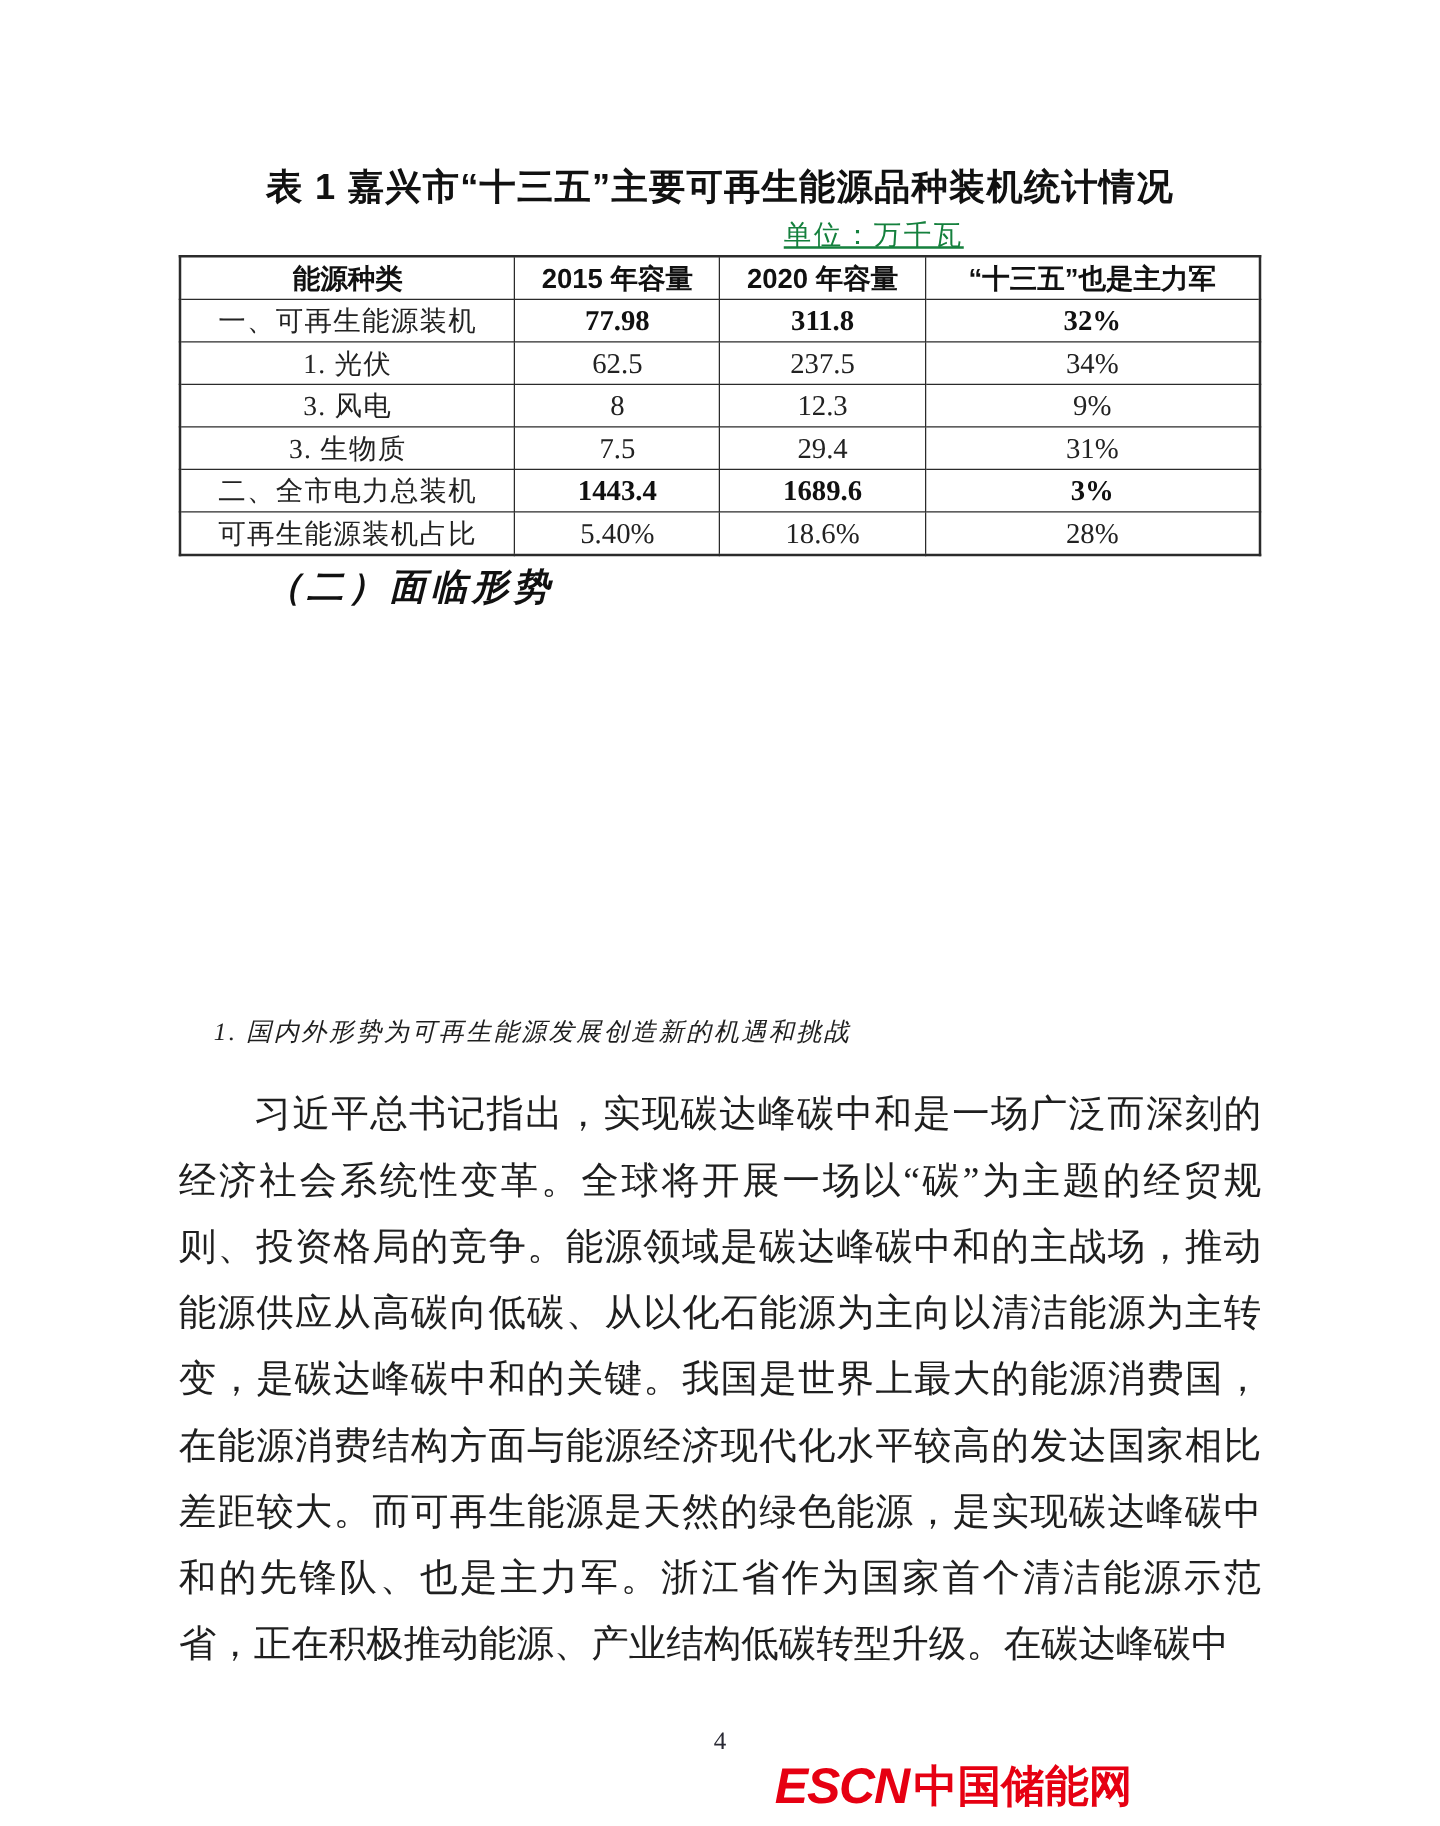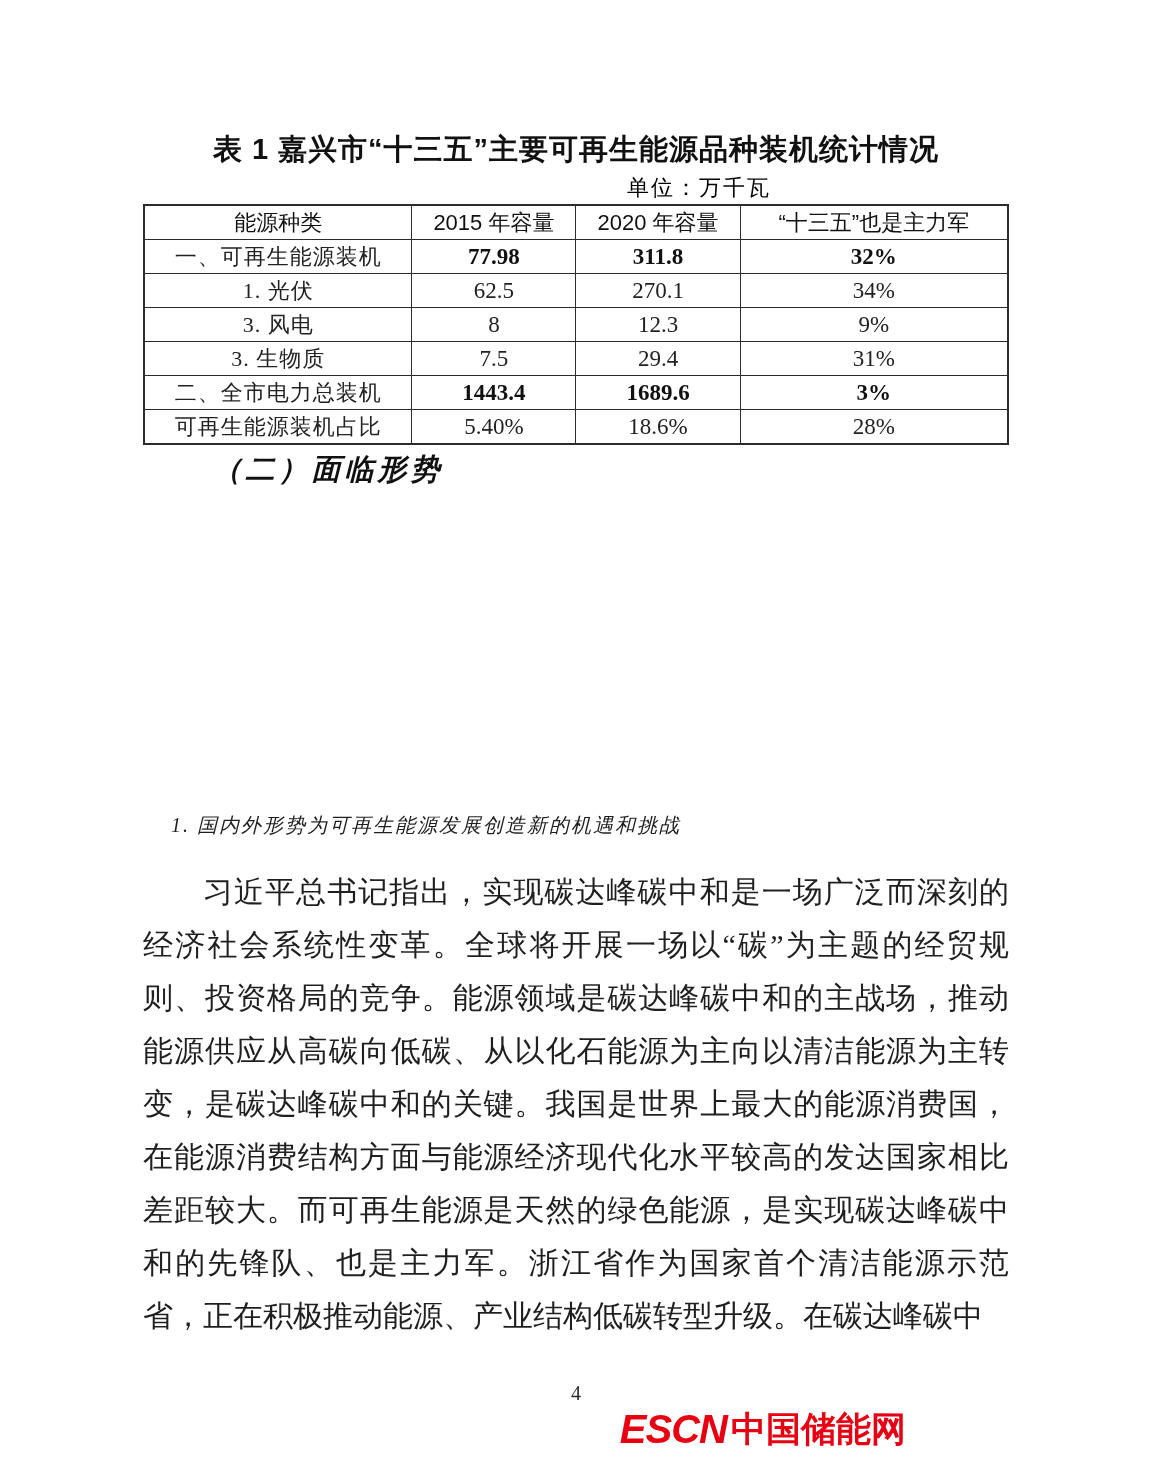--- a/index.html
+++ b/index.html
@@ -32,21 +32,22 @@
     font-size: 29px;
     letter-spacing: 1px;
     color: #111;
   }
   .unit-note {
     position: absolute;
     right: 145px;
     top: 173px;
     font-size: 22px;
     letter-spacing: 2px;
-    color: #000000;
+    color: #15803d;
+    text-decoration: underline;
   }
   table.energy-table {
     position: absolute;
     left: 143px;
     top: 204px;
     width: 866px;
     border-collapse: collapse;
     table-layout: fixed;
     border: 2px solid #2b2b2b;
   }
@@ -59,21 +60,21 @@
     border: 1px solid #2b2b2b;
     text-align: center;
     vertical-align: middle;
     height: 33px;
     padding: 0 2px;
     overflow: hidden;
     white-space: nowrap;
   }
   table.energy-table th {
     font-family: "Liberation Sans", "DejaVu Sans", sans-serif;
-    font-weight: normal;
+    font-weight: bold;
     font-size: 22px;
     color: #111;
   }
   table.energy-table td.label-cell {
     font-size: 22px;
     letter-spacing: 1px;
     color: #222;
   }
   table.energy-table td.num-cell {
     font-size: 23px;
@@ -181,21 +182,21 @@
     <tbody>
       <tr class="bold-row">
         <td class="label-cell">一、可再生能源装机</td>
         <td class="num-cell">77.98</td>
         <td class="num-cell">311.8</td>
         <td class="num-cell">32%</td>
       </tr>
       <tr>
         <td class="label-cell">1. 光伏</td>
         <td class="num-cell">62.5</td>
-        <td class="num-cell">270.1</td>
+        <td class="num-cell">237.5</td>
         <td class="num-cell">34%</td>
       </tr>
       <tr>
         <td class="label-cell">3. 风电</td>
         <td class="num-cell">8</td>
         <td class="num-cell">12.3</td>
         <td class="num-cell">9%</td>
       </tr>
       <tr>
         <td class="label-cell">3. 生物质</td>

